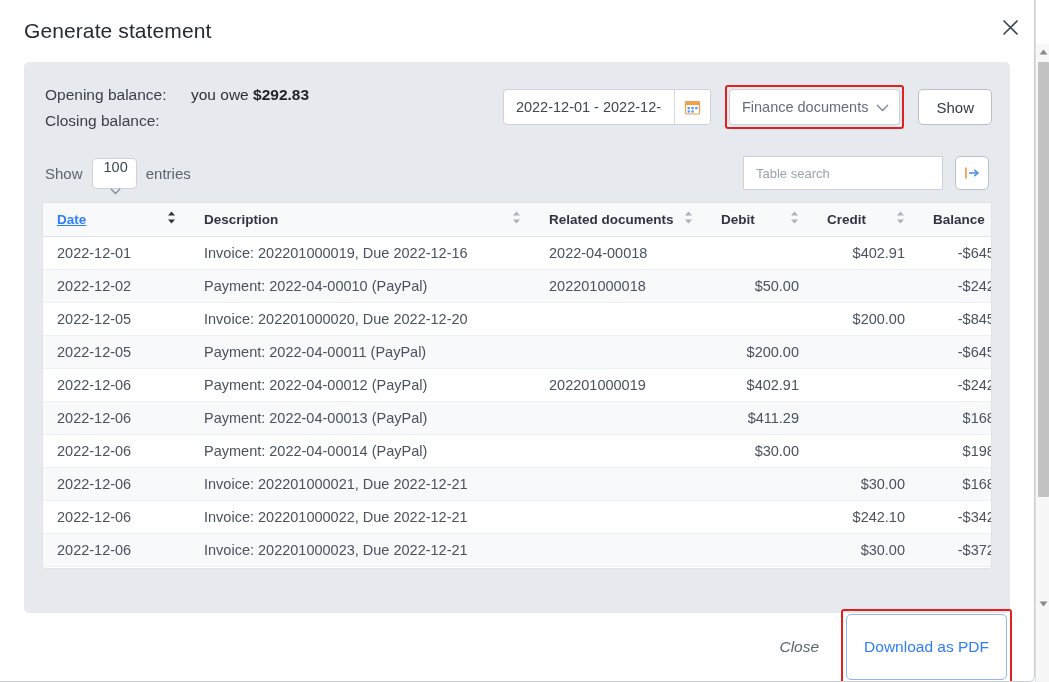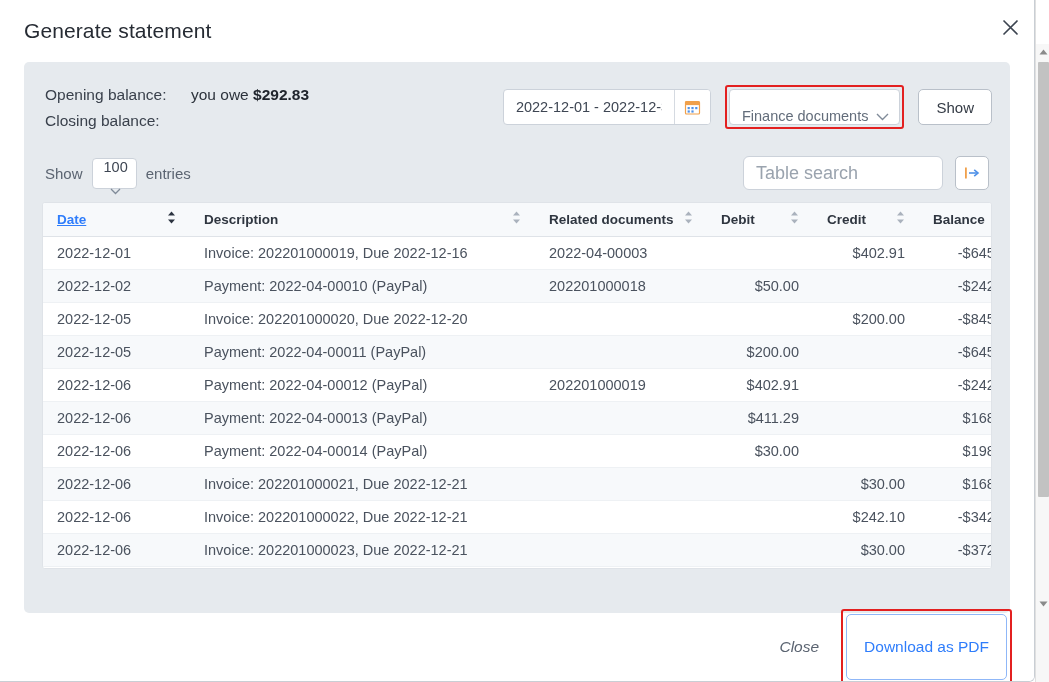--- a/index.html
+++ b/index.html
@@ -116,21 +116,21 @@
     margin-left: 14px;
     display: inline-flex;
   }
   .doctype-select {
     height: 36px;
     min-width: 146px;
     background: #fff;
     border: 1px solid #ccd2da;
     border-radius: 4px;
     display: flex;
-    align-items: flex-end;
+    align-items: center;
     justify-content: space-between;
     padding: 0 10px 0 12px;
     font-size: 14.5px;
     color: #636d7b;
     cursor: pointer;
     gap: 8px;
   }
   .btn-show {
     margin-left: 14px;
     height: 36px;
@@ -166,24 +166,24 @@
     font-size: 14.5px;
     color: #3e4653;
     cursor: pointer;
     flex-direction: column;
   }
   .searchwrap { display: flex; align-items: center; gap: 12px; }
   .tablesearch {
     width: 200px;
     height: 34px;
     border: 1px solid #ccd2da;
-    border-radius: 6px;
+    border-radius: 0;
     background: #fff;
     padding: 0 12px;
-    font-size: 18px;
+    font-size: 13px;
     color: #3e4653;
     outline: none;
     font-family: "Liberation Sans", sans-serif;
   }
   .tablesearch::placeholder { color: #9aa3ae; }
   .export-btn {
     width: 34px; height: 34px;
     border: 1px solid #b9c0c9;
     border-radius: 5px;
     background: #fff;
@@ -467,21 +467,21 @@
                   <span>Balance</span>
 
                 </div>
               </th>
             </tr>
           </thead>
           <tbody id="tbody">
               <tr>
                 <td>2022-12-01</td>
                 <td>Invoice: 202201000019, Due 2022-12-16</td>
-                <td>2022-04-00003</td>
+                <td>2022-04-00018</td>
                 <td class="num"></td>
                 <td class="num">$402.91</td>
                 <td class="num">-$645.74</td>
               </tr>
               <tr>
                 <td>2022-12-02</td>
                 <td>Payment: 2022-04-00010 (PayPal)</td>
                 <td>202201000018</td>
                 <td class="num">$50.00</td>
                 <td class="num"></td>

